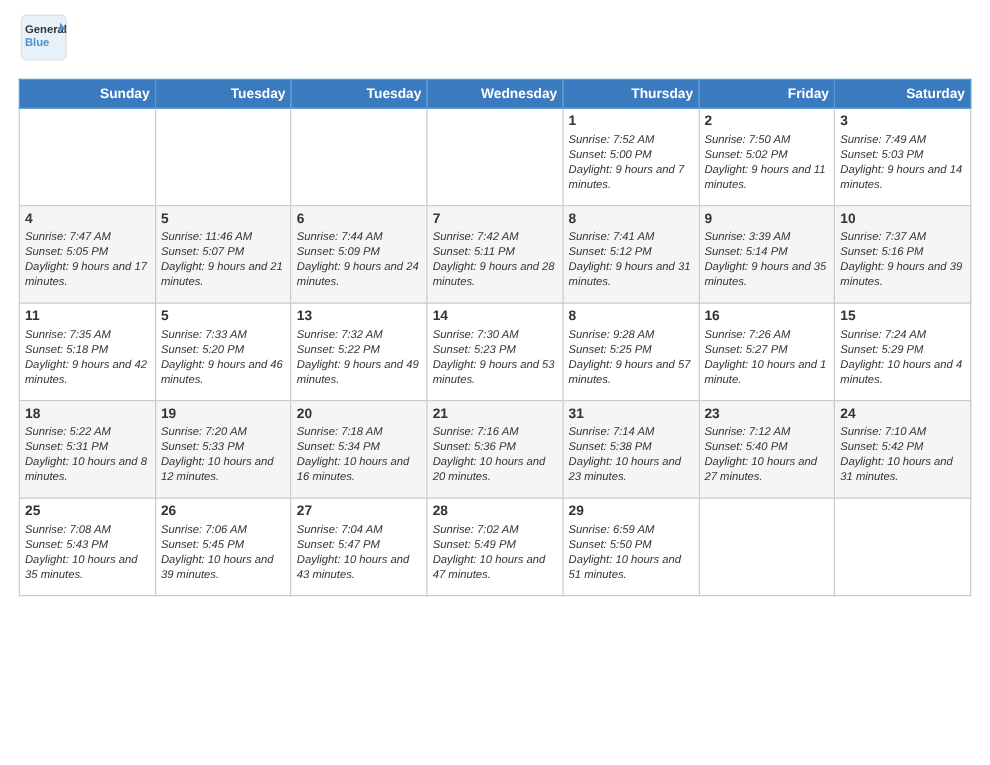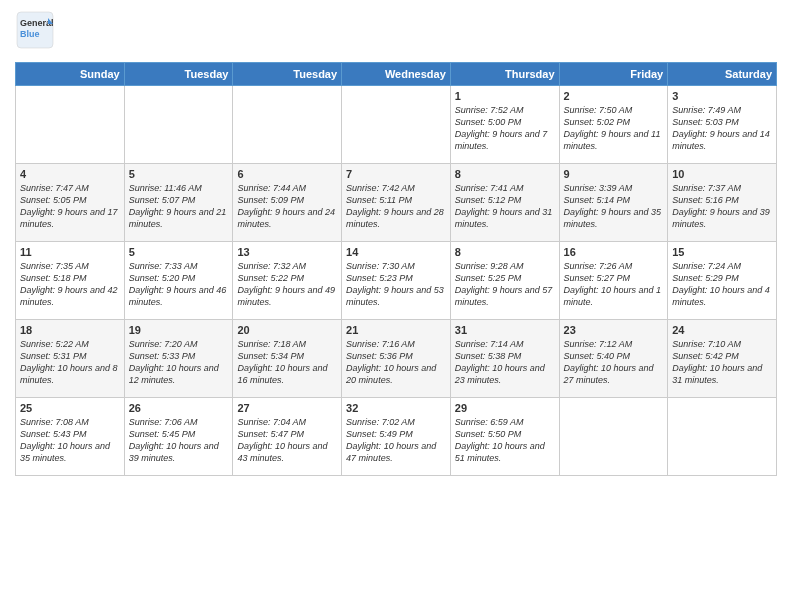--- a/index.html
+++ b/index.html
@@ -312,21 +312,21 @@
 and 39 minutes.</div>
           </td>
           <td>
             <span class="day-number">27</span>
             <div class="day-info">Sunrise: 7:04 AM
 Sunset: 5:47 PM
 Daylight: 10 hours
 and 43 minutes.</div>
           </td>
           <td>
-            <span class="day-number">32</span>
+            <span class="day-number">28</span>
             <div class="day-info">Sunrise: 7:02 AM
 Sunset: 5:49 PM
 Daylight: 10 hours
 and 47 minutes.</div>
           </td>
           <td>
             <span class="day-number">29</span>
             <div class="day-info">Sunrise: 6:59 AM
 Sunset: 5:50 PM
 Daylight: 10 hours

